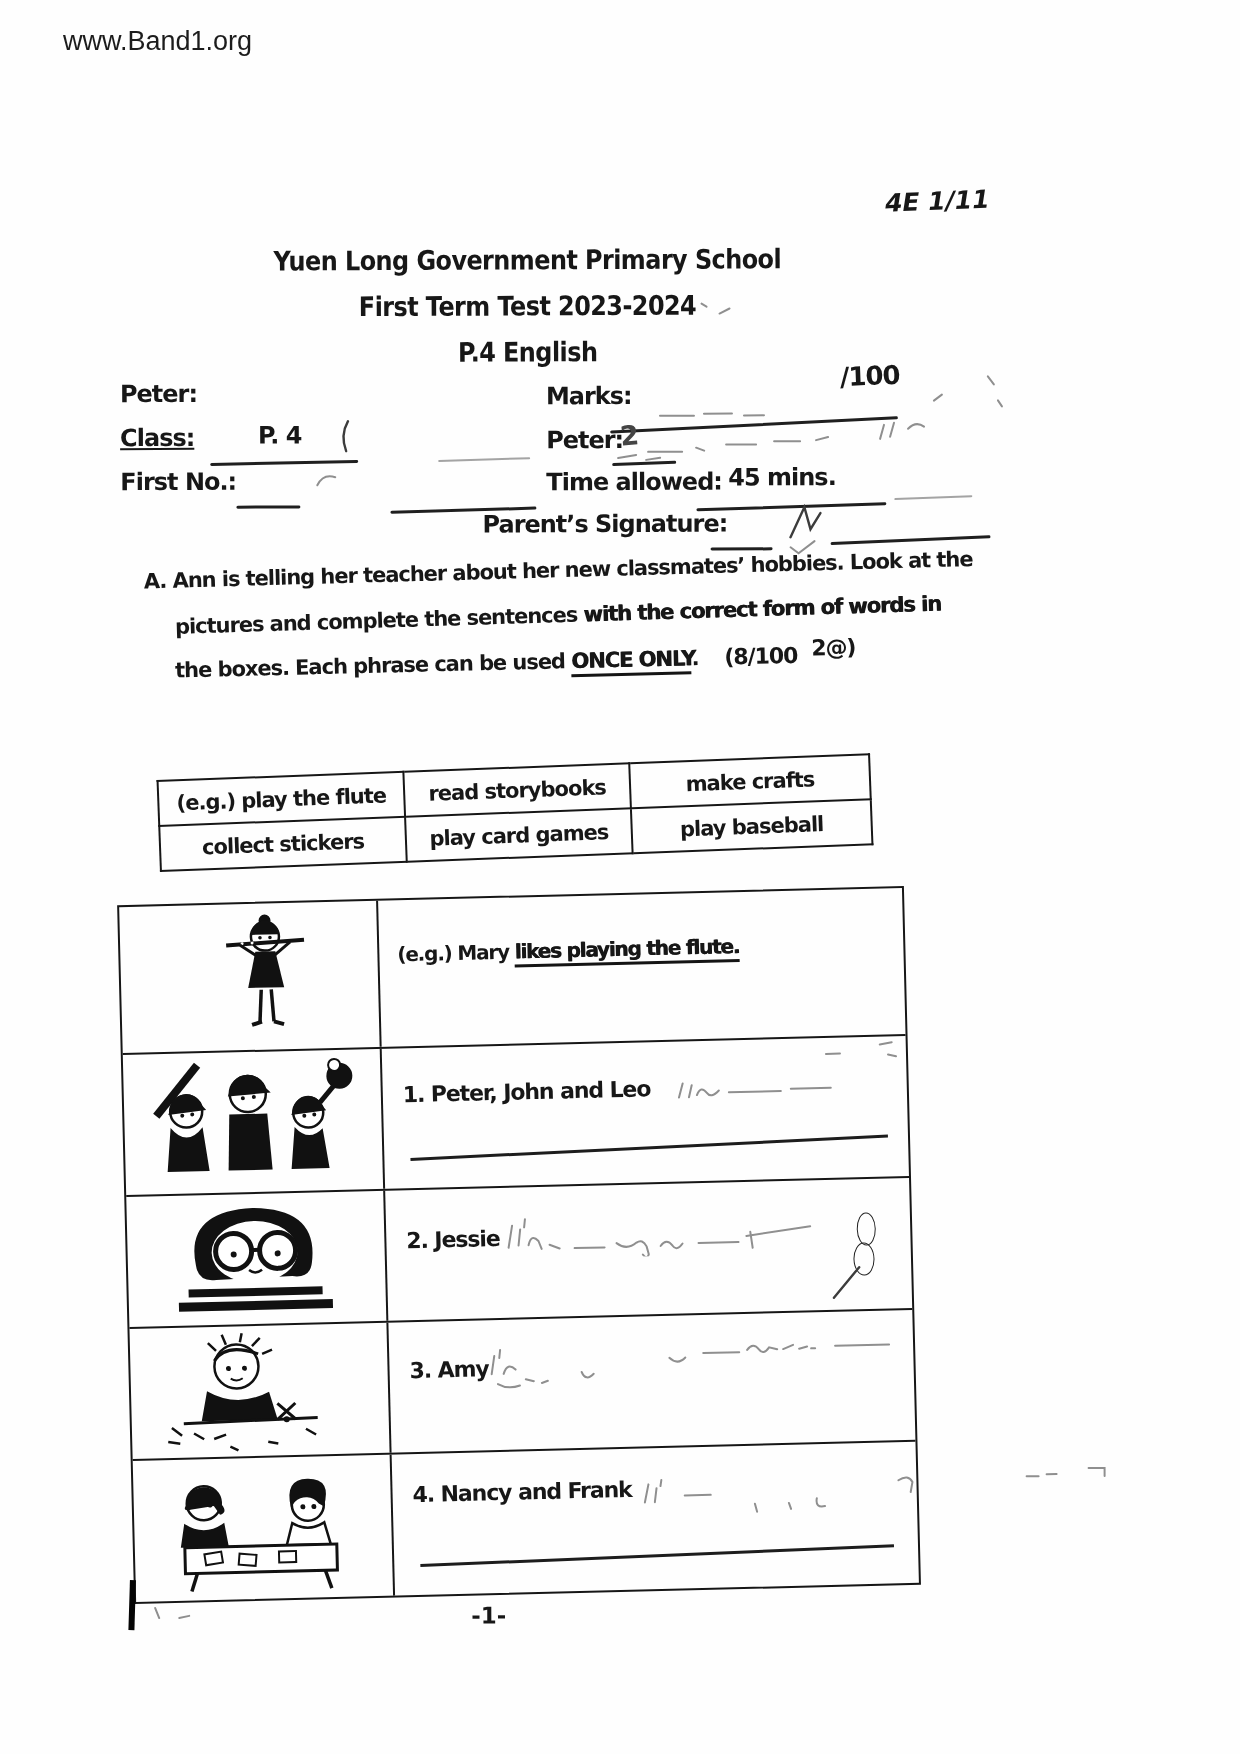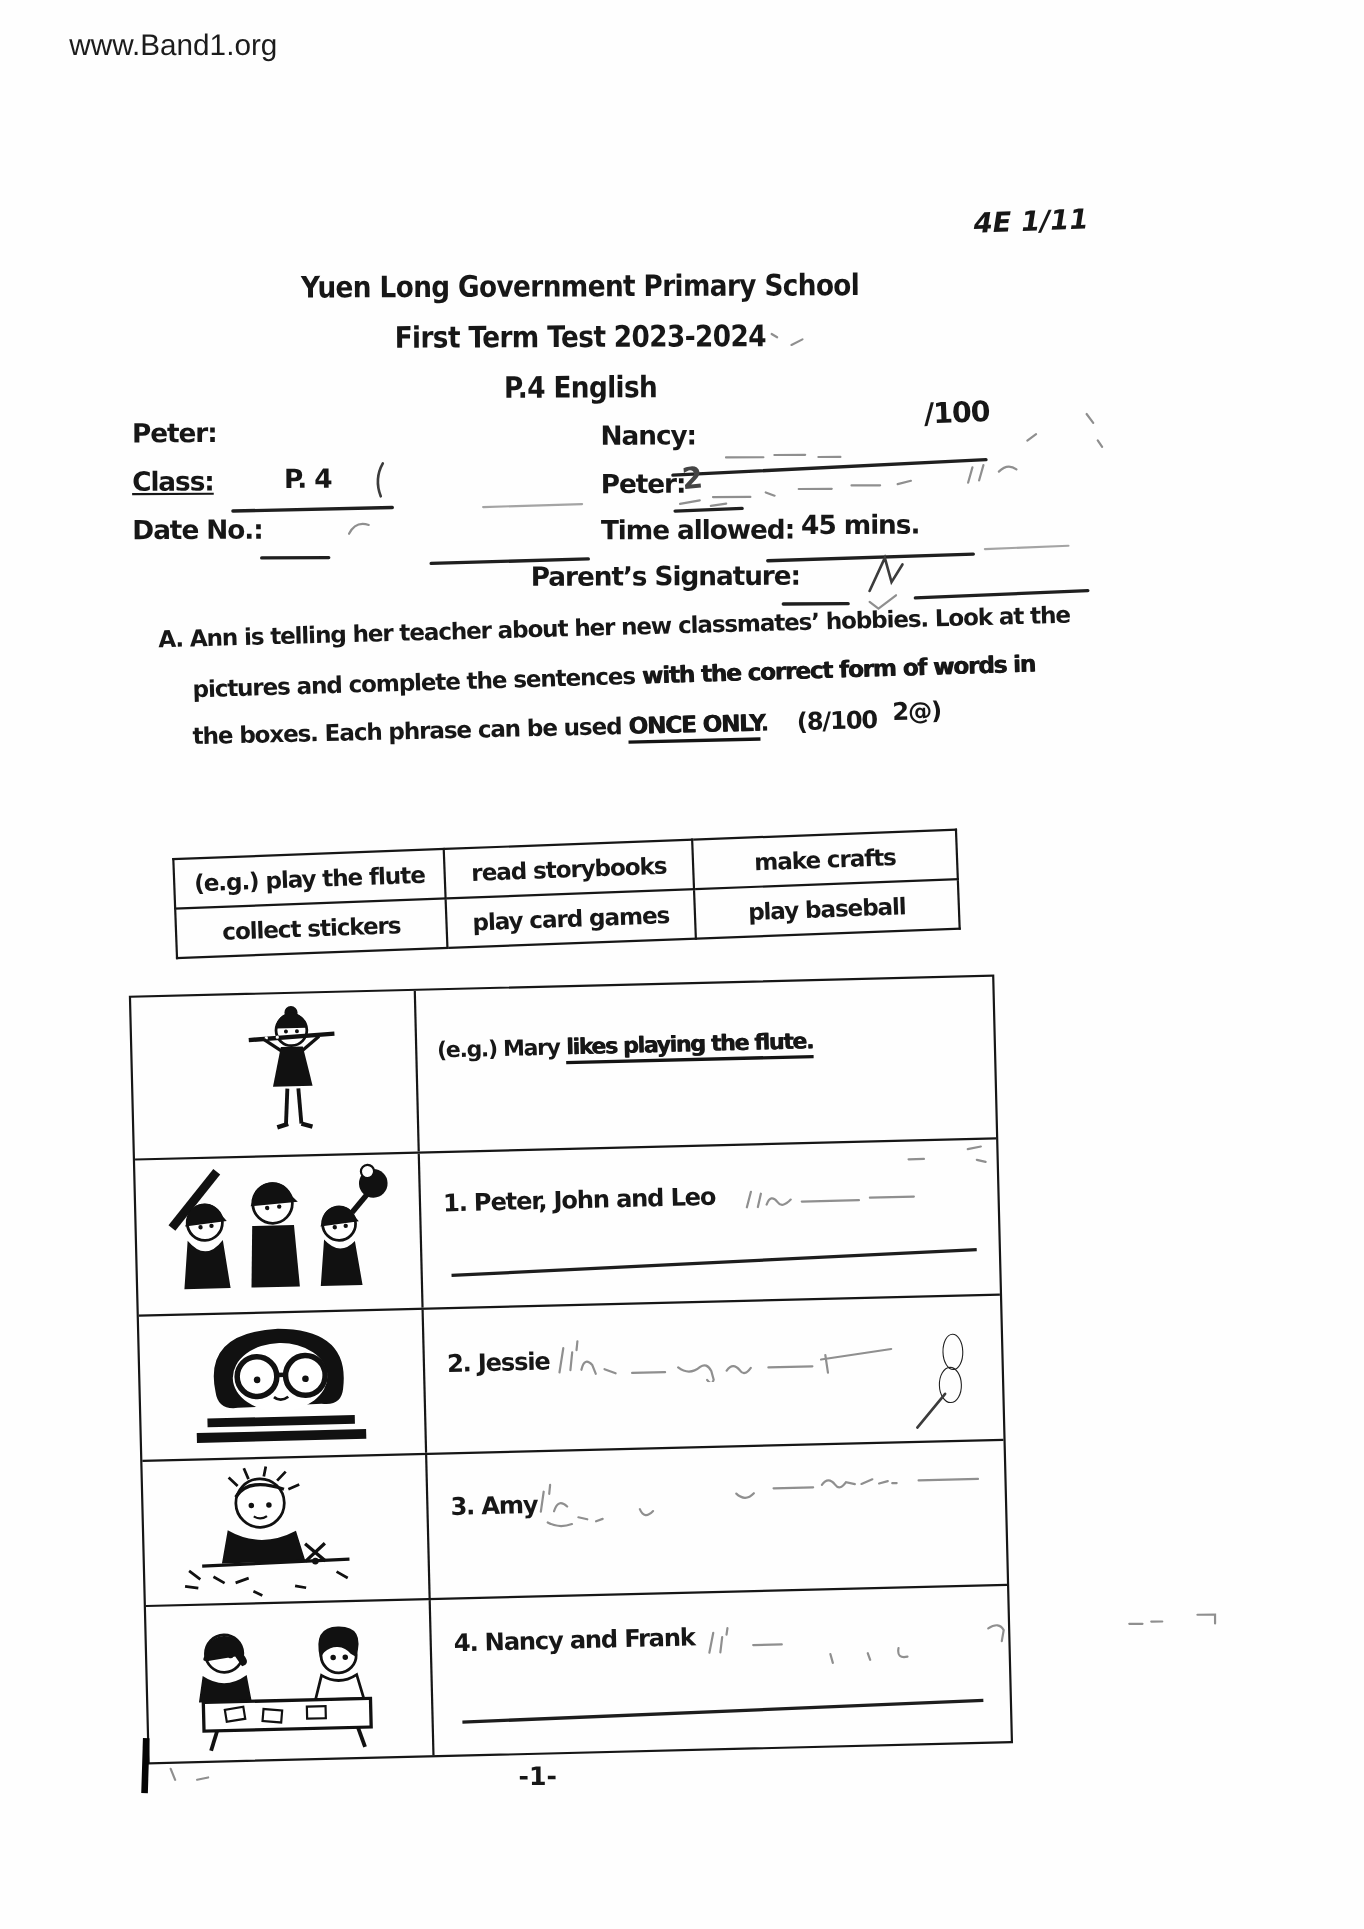--- a/index.html
+++ b/index.html
@@ -65,28 +65,28 @@
     <div class="blank" style="left:212px;top:460px;width:148px;transform:rotate(-1deg);"></div>
     <div class="abs lbl" style="left:260px;top:420px;">P. 4</div>
     <svg class="hand dark" style="left:338px;top:418px;" width="20" height="34">
         <path d="M12,2 q-8,14 -2,30"></path>
       </svg>
     <div class="blank light" style="left:440px;top:458px;width:92px;transform:rotate(-1.5deg);"></div>
     <svg class="hand" style="left:618px;top:448px;" width="50" height="16">
         <path d="M2,10 l18,-3 M30,12 l14,-2" stroke="#5e5e5e"></path>
       </svg>
 
-    <div class="abs lbl" style="left:122px;top:466px;">Date No.:</div>
+    <div class="abs lbl" style="left:122px;top:466px;">First No.:</div>
     <div class="blank" style="left:238px;top:504px;width:64px;"></div>
     <svg class="hand" style="left:316px;top:468px;" width="26" height="22">
         <path d="M3,16 q6,-12 18,-8" stroke="#5a5a5a"></path>
       </svg>
     <div class="blank" style="left:392px;top:508px;width:146px;transform:rotate(-1.4deg);"></div>
 
-    <div class="abs lbl" style="left:548px;top:382px;">Nancy:</div>
+    <div class="abs lbl" style="left:548px;top:382px;">Marks:</div>
     <div class="blank" style="left:612px;top:424px;width:288px;transform:rotate(-2.6deg);"></div>
     <div class="abs lbl" style="left:842px;top:362px;font-size:26px;transform:rotate(-2deg);">/100</div>
     <svg class="hand" style="left:930px;top:372px;" width="80" height="40">
         <path d="M6,30 l8,-6 M60,6 l6,8 M70,30 l4,6" stroke="#777"></path>
       </svg>
 
     <div class="abs lbl" style="left:548px;top:426px;">Peter:</div>
     <div class="abs hand2" style="left:622px;top:420px;font-size:27px;font-weight:bold;transform:rotate(-5deg);">2</div>
     <div class="blank" style="left:614px;top:462px;width:64px;transform:rotate(-2deg);"></div>
     <svg class="hand" style="left:648px;top:420px;" width="290" height="40">

